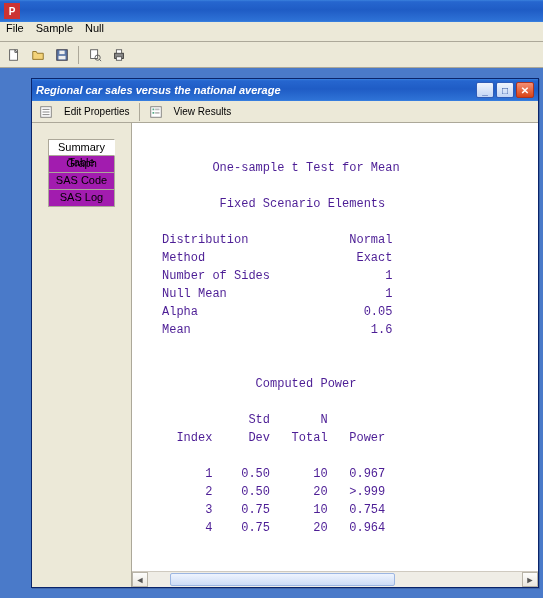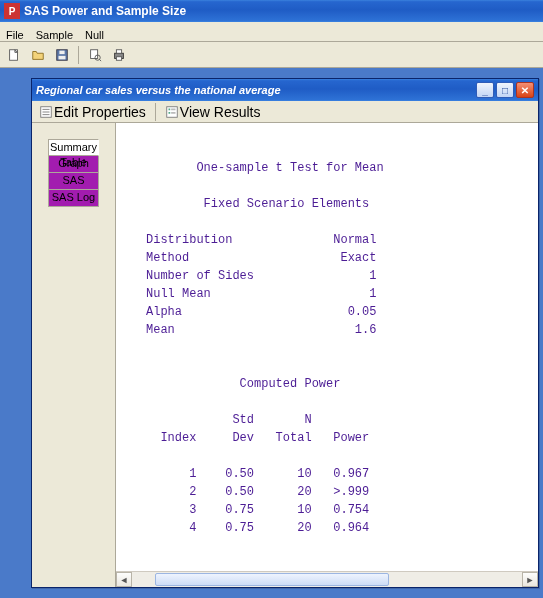--- a/index.html
+++ b/index.html
@@ -32,21 +32,21 @@
     justify-content: center;
     color: white;
     font-size: 10px;
     font-weight: bold;
   }
   .menubar {
     background: #ece9d8;
     height: 20px;
     border-bottom: 1px solid #aca899;
     display: flex;
-    align-items: flex-end;
+    align-items: flex-start;
     padding: 0 6px;
     gap: 12px;
   }
   .menubar span { cursor: default; }
   .toolbar-outer {
     background: #ece9d8;
     height: 26px;
     border-bottom: 1px solid #aca899;
     display: flex;
     align-items: center;
@@ -118,32 +118,32 @@
     display: flex;
     align-items: center;
     padding: 0 2px;
     gap: 2px;
   }
   .in-tbtn {
     height: 18px;
     display: inline-flex;
     align-items: center;
     padding: 0 4px;
-    gap: 1px;
+    gap: 11px;
     border: 1px solid transparent;
-    font-size: 14px;
+    font-size: 10px;
   }
   .in-tbtn svg { width: 14px; height: 14px; }
   .inner-body {
     flex: 1;
     display: flex;
     overflow: hidden;
   }
   .sidebar {
-    width: 84px;
+    width: 100px;
     background: #ece9d8;
     border-right: 1px solid #aca899;
     padding: 16px;
     display: flex;
     flex-direction: column;
   }
   .side-item {
     height: 17px;
     border: 1px solid #aca899;
     border-top: none;
@@ -202,21 +202,20 @@
     background: linear-gradient(to bottom,#eef4fe,#cddcf6);
     border: 1px solid #9cb6e2;
     border-radius: 2px;
   }
 </style>
 </head>
 <body>
 
 <div class="app-titlebar">
   <span class="app-icon">P</span>
-  <span>SAS Power and Sample Size</span>
 </div>
 
 <div class="menubar">
   <span>File</span>
   <span>Sample</span>
   <span>Null</span>
 </div>
 
 <div class="toolbar-outer">
   <div class="tb-btn">

